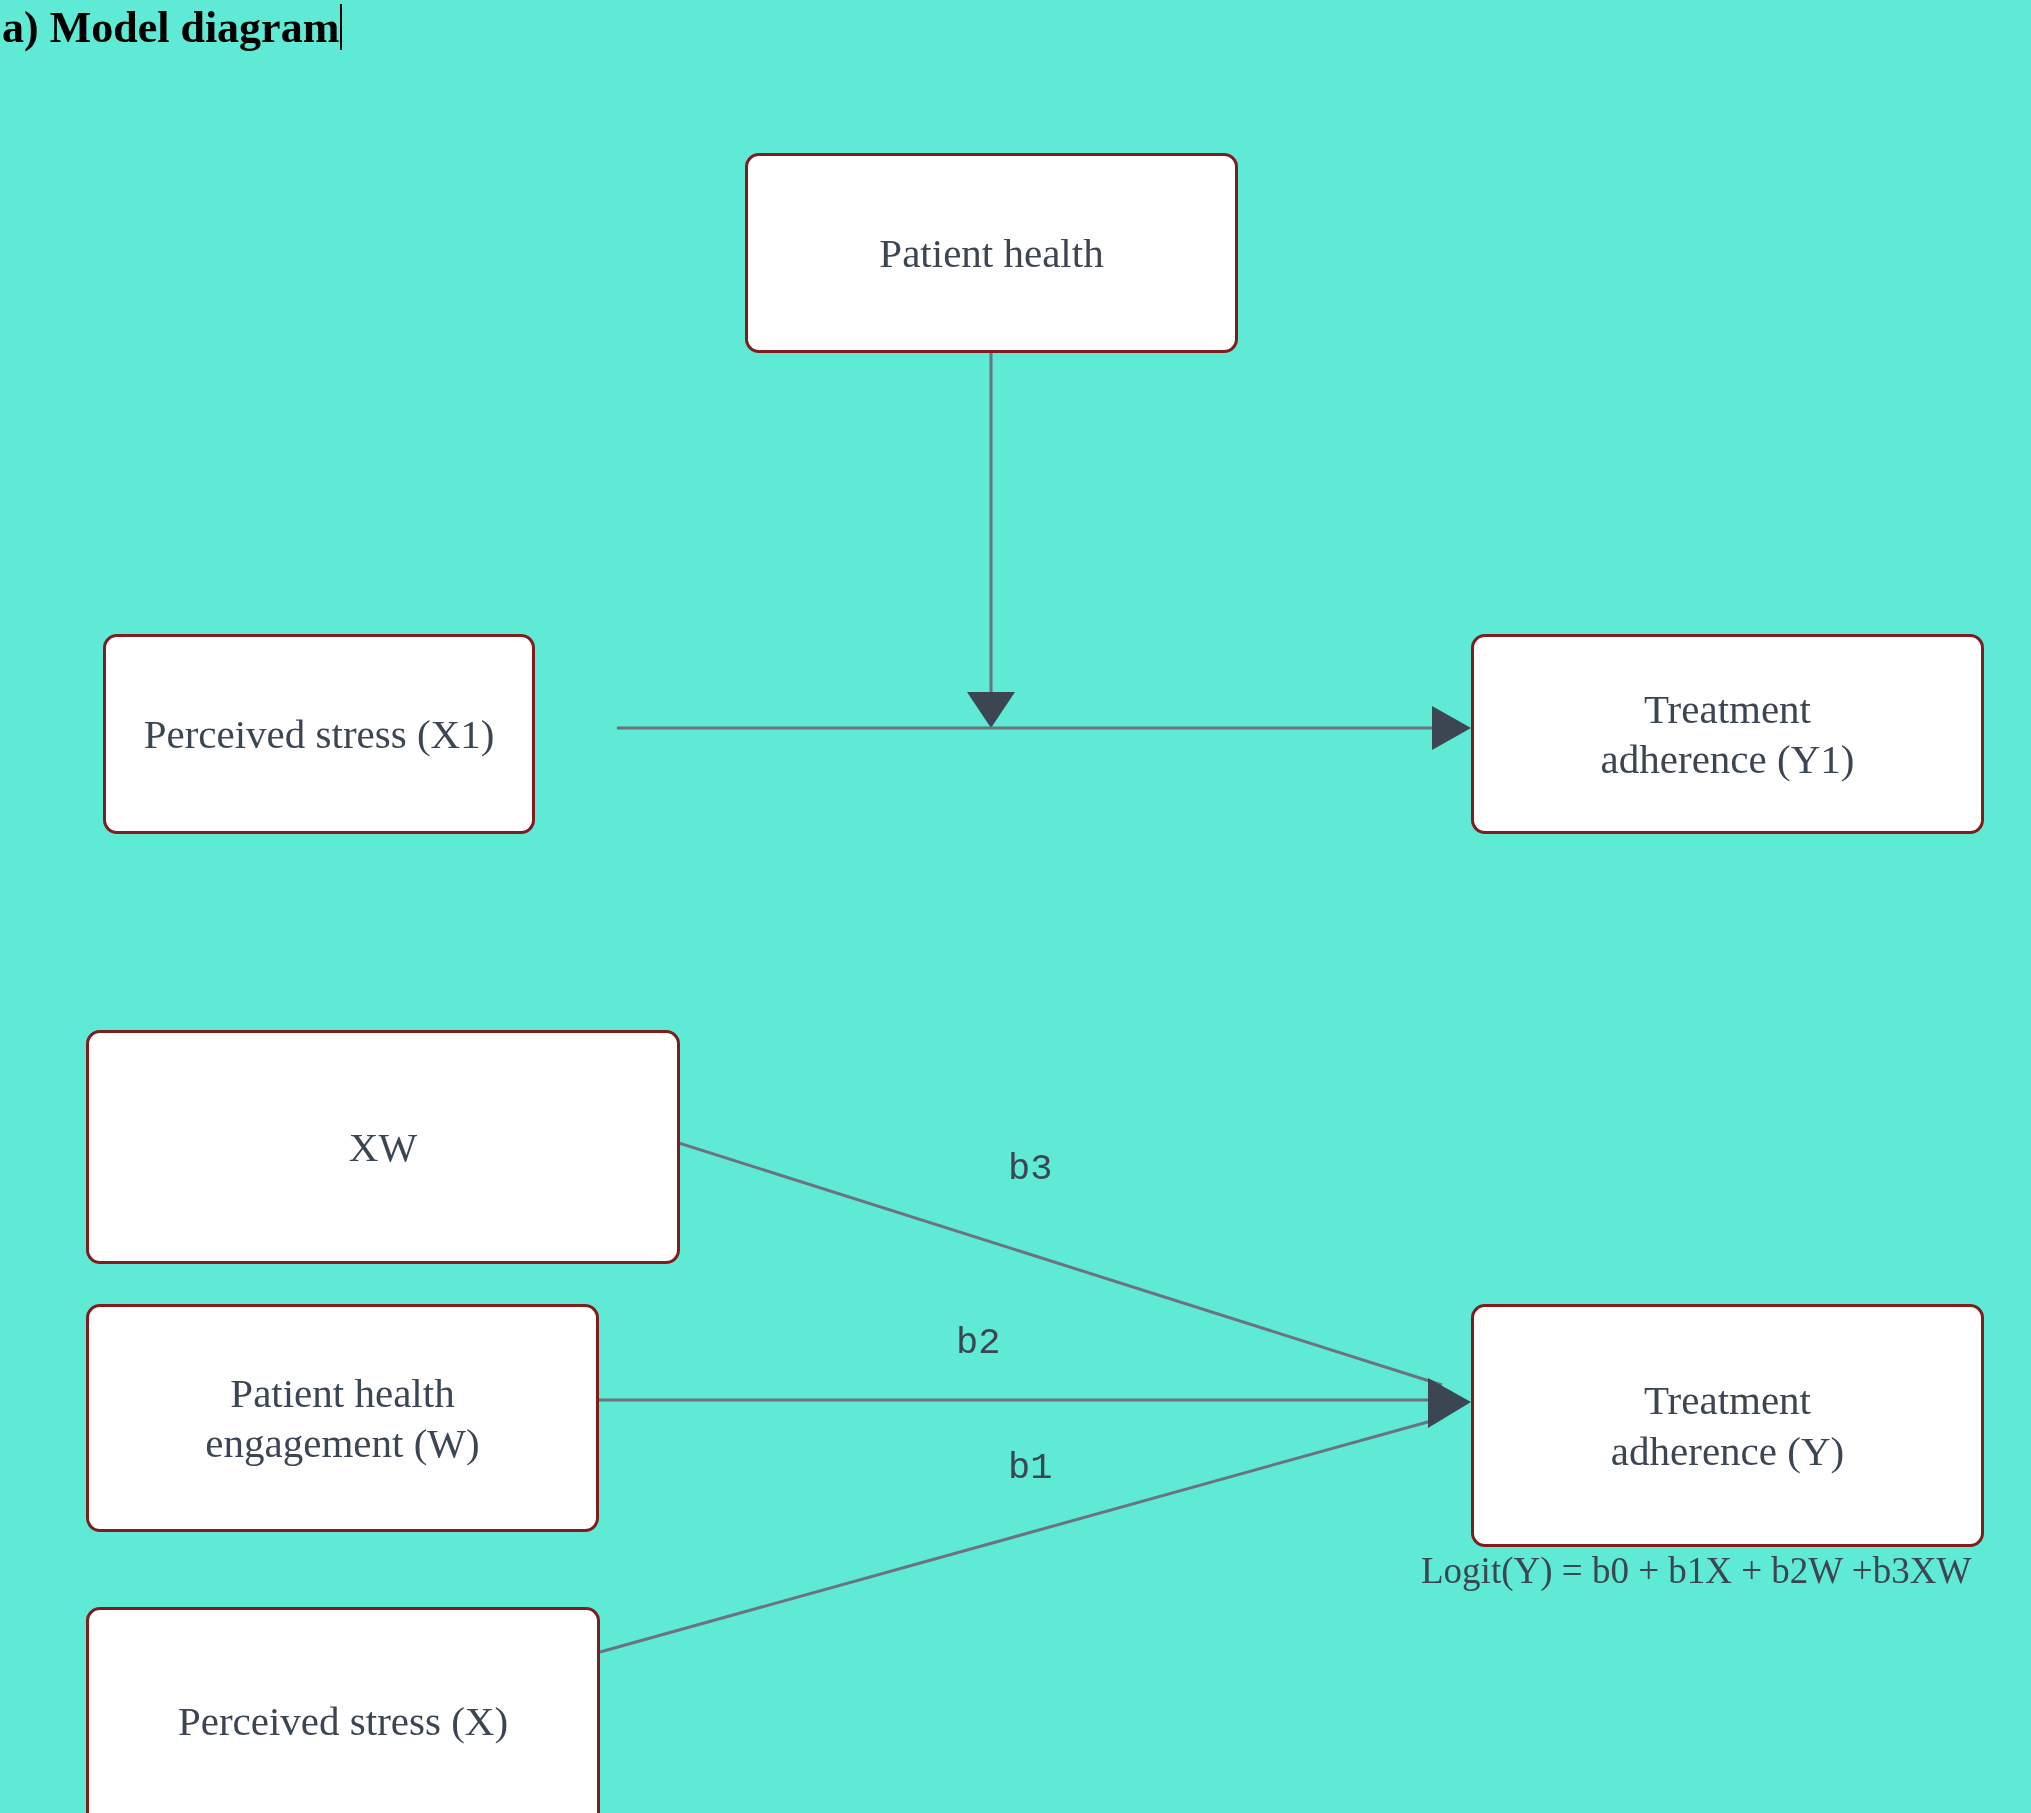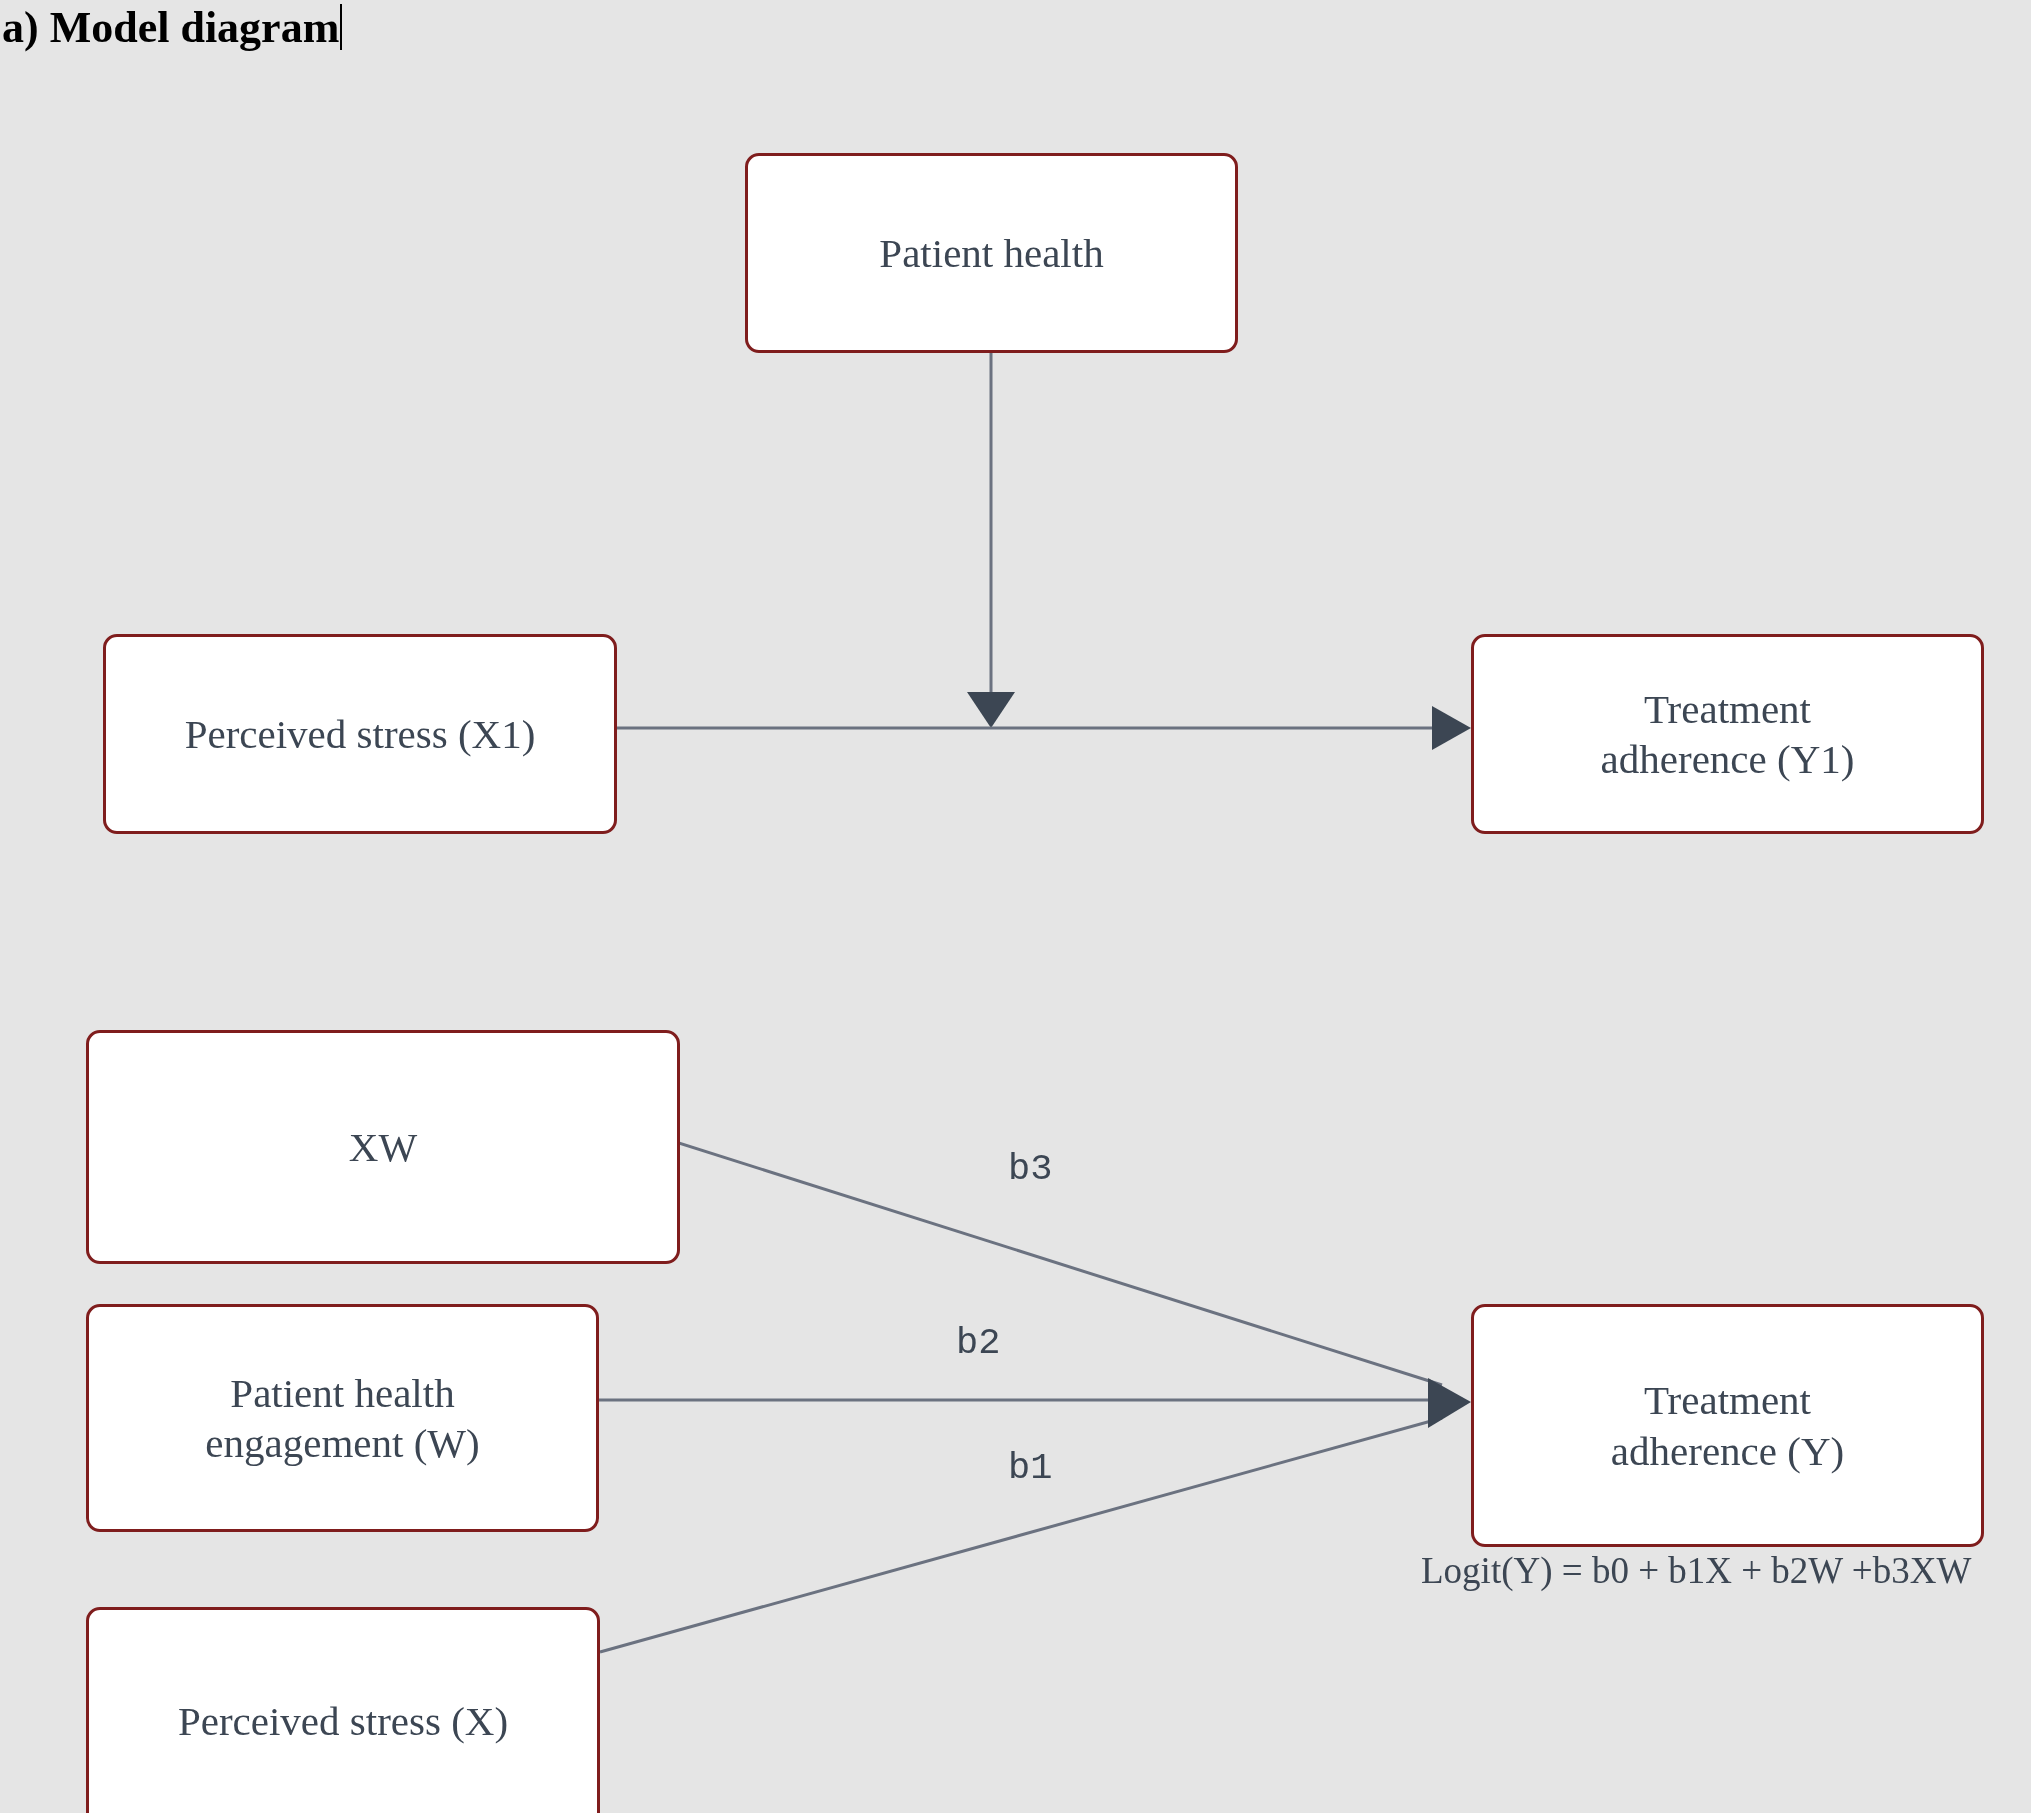--- a/index.html
+++ b/index.html
@@ -4,21 +4,21 @@
 <style>
   html, body {
     margin: 0;
     padding: 0;
     background: #ffffff;
   }
   #page {
     position: relative;
     width: 2031px;
     height: 1813px;
-    background: #e5e5e5;
+    background: #5eead4;
     overflow: hidden;
     font-family: "Liberation Serif", "DejaVu Serif", serif;
   }
   .section-title {
     position: absolute;
     font-family: "Liberation Serif", "DejaVu Serif", serif;
     font-weight: bold;
     color: #000000;
     white-space: nowrap;
     letter-spacing: 0px;
@@ -105,21 +105,21 @@
 
     <polygon class="edge-head" points="1471,1402 1428,1378 1428,1428"></polygon>
   </svg>
 
   <div class="node" style="left:745px; top:153px; width:493px; height:200px;">
     <div>
       <span>Patient health</span>
     </div>
   </div>
 
-  <div class="node" style="left:103px; top:634px; width:514px; height:200px;">
+  <div class="node" style="left:103px; top:634px; width:432px; height:200px;">
     <div>
       <span>Perceived stress (X1)</span>
     </div>
   </div>
 
   <div class="node" style="left:1471px; top:634px; width:513px; height:200px;">
     <div>
       <span>Treatment</span>
       <span>adherence (Y1)</span>
     </div>

